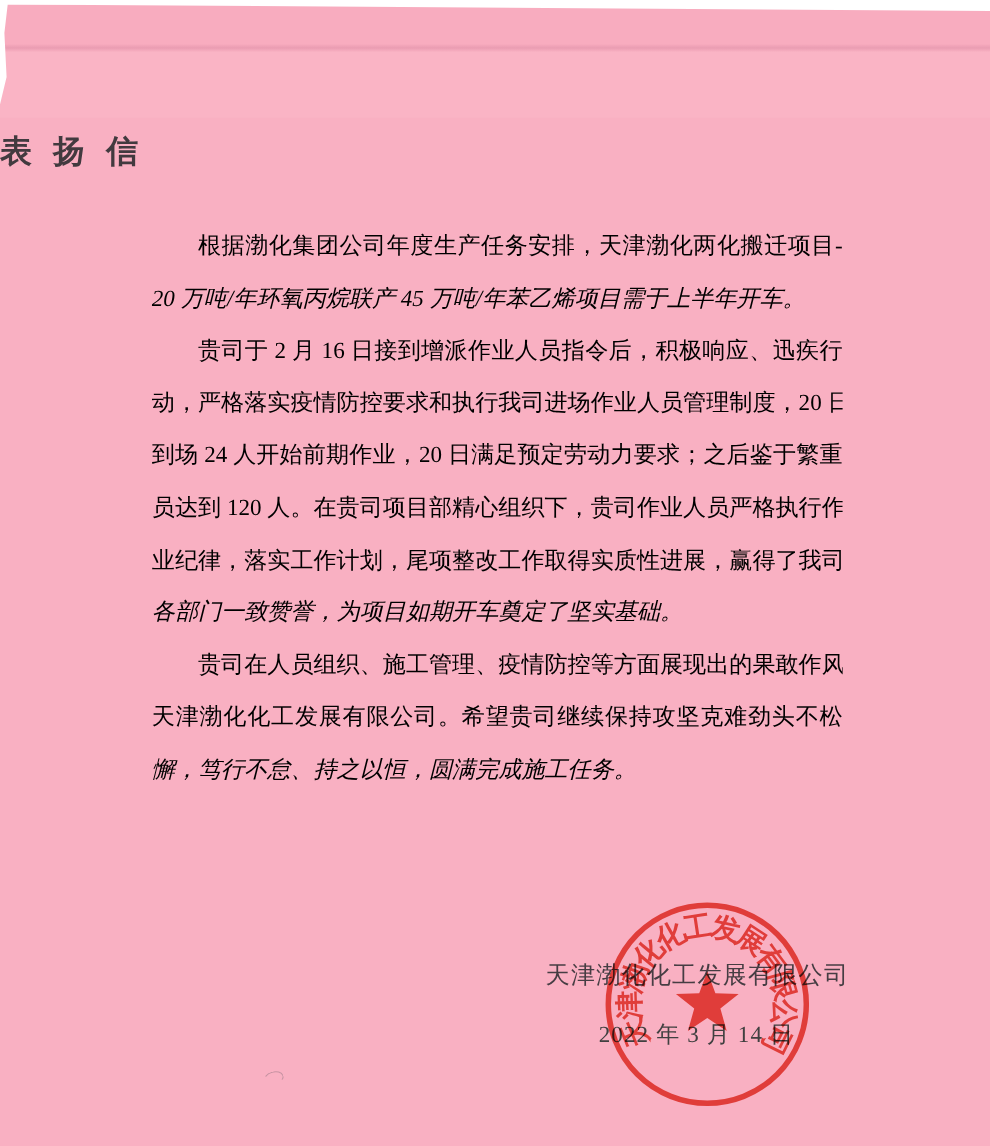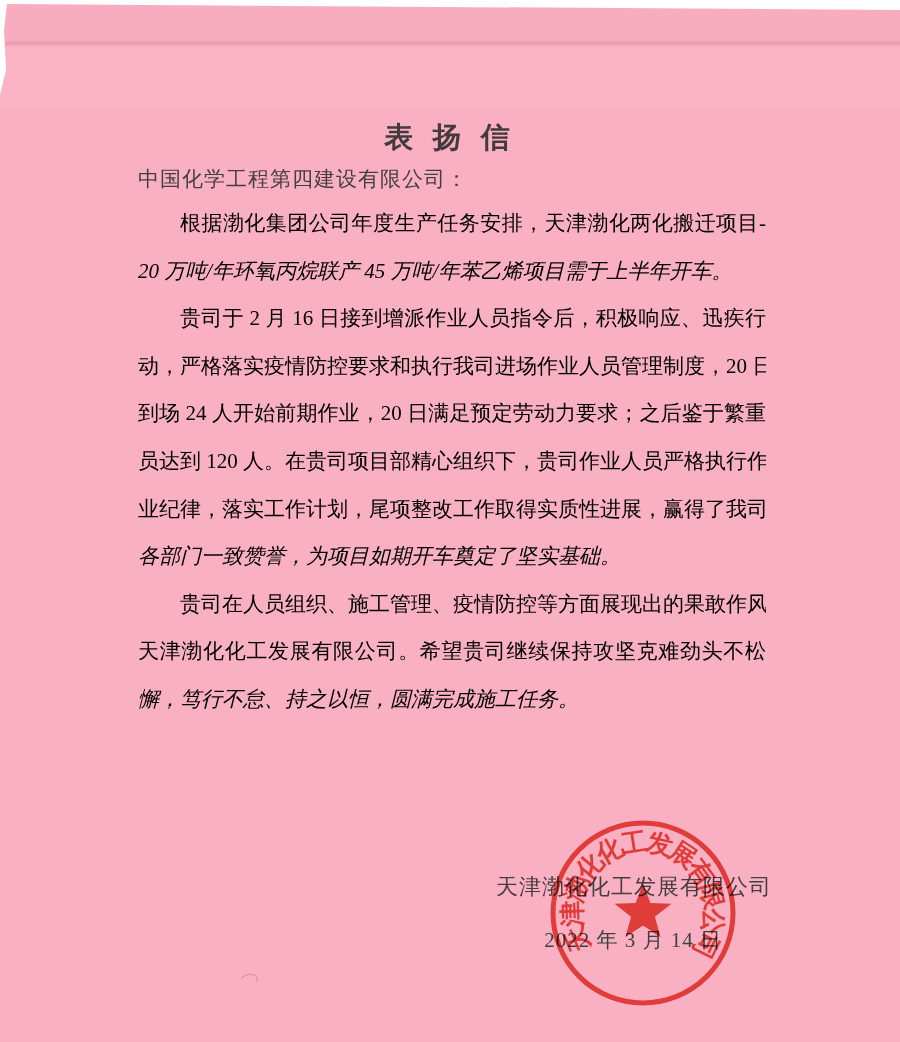--- a/index.html
+++ b/index.html
@@ -22,21 +22,20 @@
     position:absolute;left:0;top:40px;width:900px;height:7px;
     background:linear-gradient(to bottom, rgba(210,125,150,0), rgba(205,120,148,.35), rgba(210,125,150,0));
     pointer-events:none;
   }
   .band-lower{
     position:absolute;left:0;top:47px;width:900px;height:60px;
     background:#fbbccb;opacity:.35;pointer-events:none;
   }
   .title{
     position:absolute;left:0;top:118px;width:900px;margin:0;
-    text-align:center;
     font-size:29px;font-weight:bold;
     letter-spacing:6px;
     color:#423a3f;
   }
   .recipient{
     position:absolute;left:138px;top:165px;width:640px;
     font-size:21px;color:#463d43;letter-spacing:1px;
   }
   .letter-body{
     position:absolute;left:138px;top:200px;width:628px;
@@ -77,21 +76,20 @@
 </head>
 <body>
 
 <div class="page">
   <div class="band-top"></div>
   <div class="band-line"></div>
   <div class="band-lower"></div>
 
   <h1 class="title">表  扬  信</h1>
 
-  <div class="recipient">中国化学工程第四建设有限公司：</div>
 
   <div class="letter-body">
       <div class="line indent">根据渤化集团公司年度生产任务安排，天津渤化两化搬迁项目-</div>
       <div class="line last">20 万吨/年环氧丙烷联产 45 万吨/年苯乙烯项目需于上半年开车。</div>
       <div class="line indent">贵司于 2 月 16 日接到增派作业人员指令后，积极响应、迅疾行</div>
       <div class="line">动，严格落实疫情防控要求和执行我司进场作业人员管理制度，20 日</div>
       <div class="line">到场 24 人开始前期作业，20 日满足预定劳动力要求；之后鉴于繁重</div>
       <div class="line">员达到 120 人。在贵司项目部精心组织下，贵司作业人员严格执行作</div>
       <div class="line">业纪律，落实工作计划，尾项整改工作取得实质性进展，赢得了我司</div>
       <div class="line last">各部门一致赞誉，为项目如期开车奠定了坚实基础。</div>

